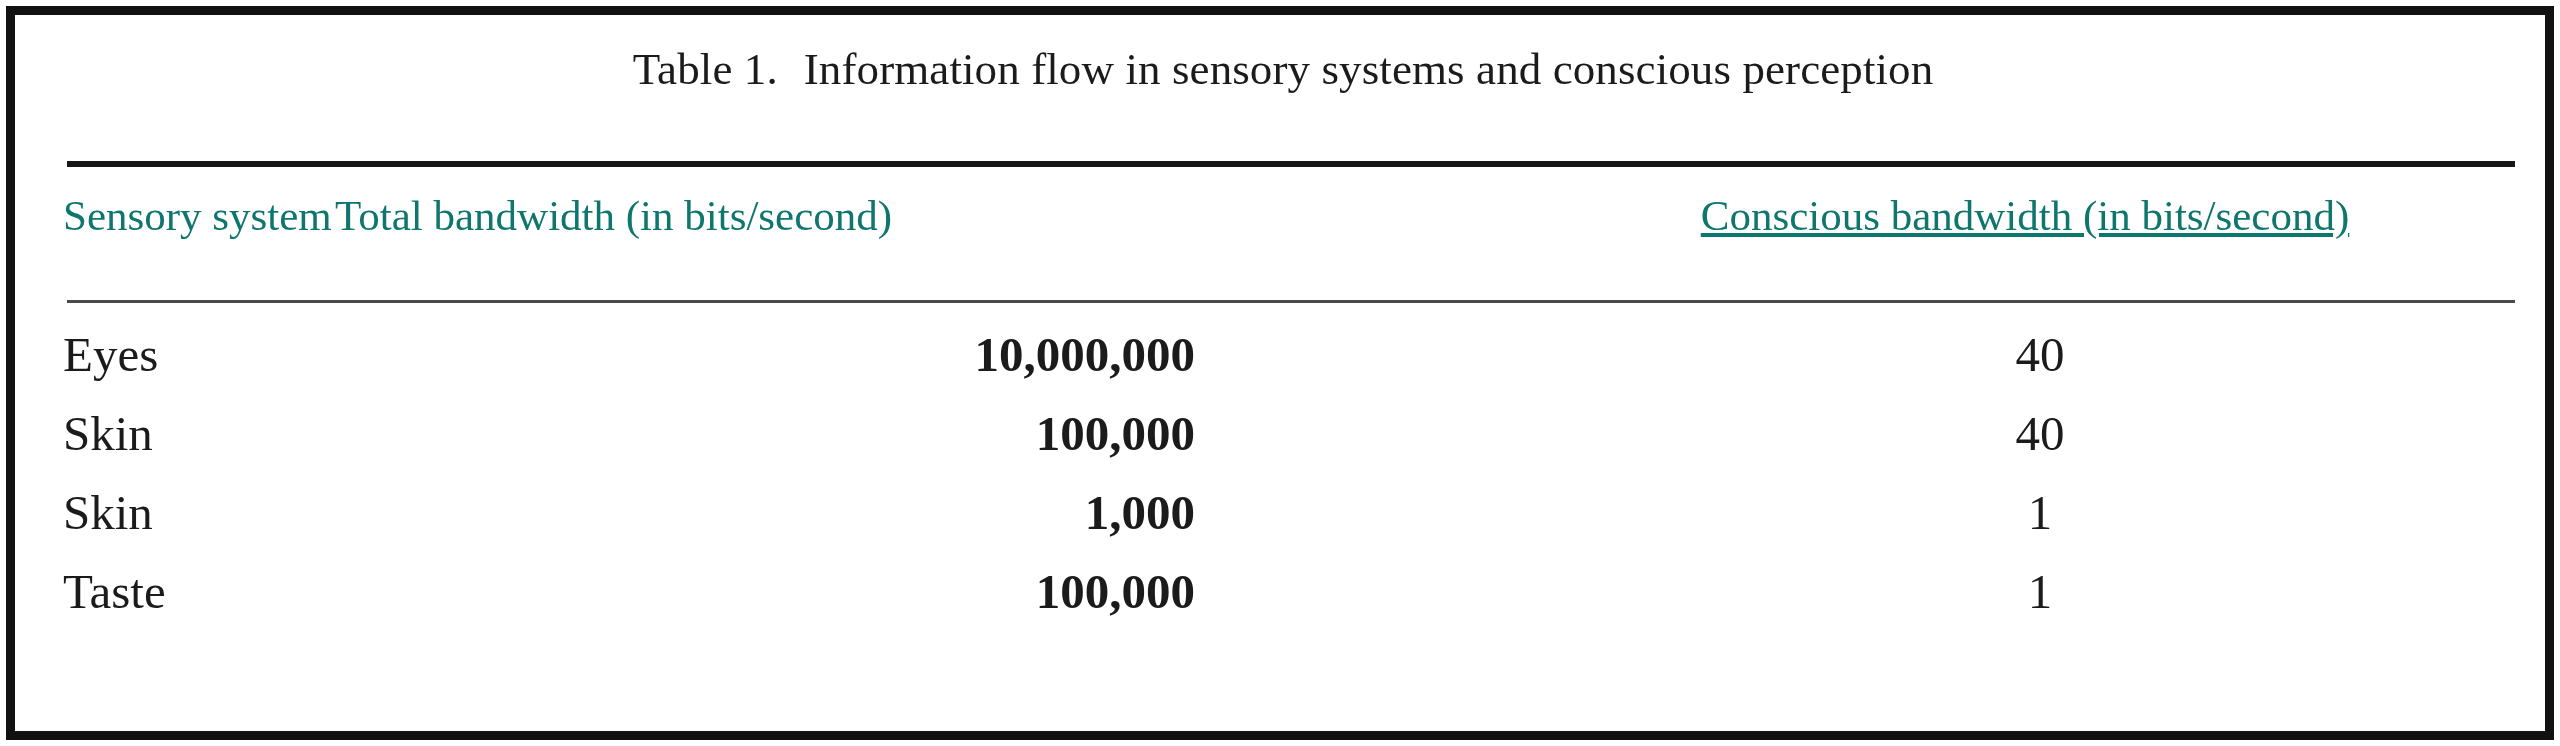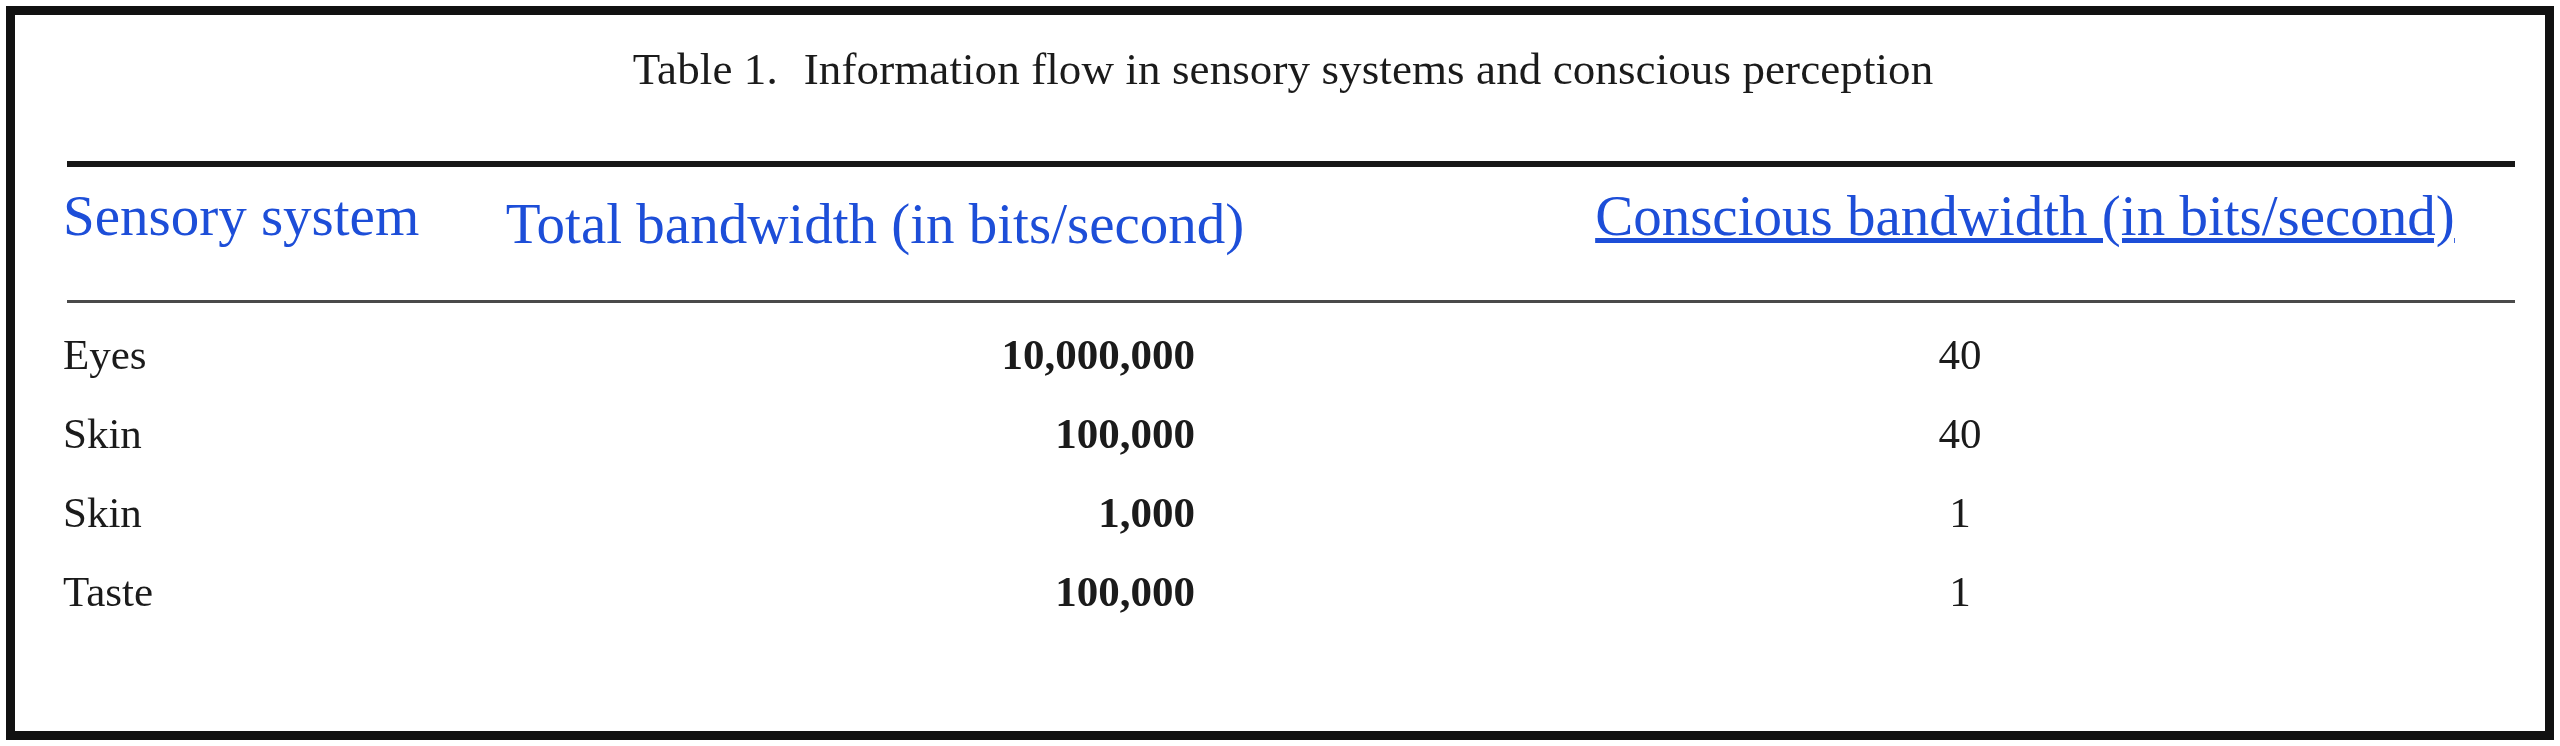--- a/index.html
+++ b/index.html
@@ -81,60 +81,60 @@
   
   .thead {
     position: absolute;
     left: 0;
     top: 170px;
     width: 100%;
     height: 72px;
   }
   .th {
     position: absolute;
-    font-size: 57px;
+    font-size: 43px;
     line-height: 62px;
-    color: #1d4ed8;
+    color: #0f766e;
     white-space: nowrap;
   }
   .th-sensory  { left: 48px;  top: 0; text-align: left; }
-  .th-total    { left: 320px; top: 8px; width: 1080px; text-align: center; }
+  .th-total    { left: 320px; top: 0; width: 1080px; text-align: left; }
   .th-conscious{ left: 1500px;top: 0; width: 1020px; text-align: center; text-decoration: underline; }
 
   
   .tbody {
     position: absolute;
     left: 0;
     top: 304px;
     width: 100%;
   }
   .trow {
     position: relative;
     height: 79px;
   }
   .cell {
     position: absolute;
-    font-size: 43px;
+    font-size: 49px;
     line-height: 72px;
     color: #1b1b1b;
     white-space: nowrap;
     top: 0;
   }
   .cell-system {
     left: 48px;
     text-align: left;
   }
   .cell-total {
     left: 300px;
     width: 880px;
     text-align: right;
     font-weight: bold;
   }
   .cell-conscious {
-    left: 1460px;
+    left: 1540px;
     width: 970px;
     text-align: center;
   }
 </style>
 </head>
 <body>
 
 <div id="screenshot">
   <div class="figure-frame">
     <div class="table-area">

